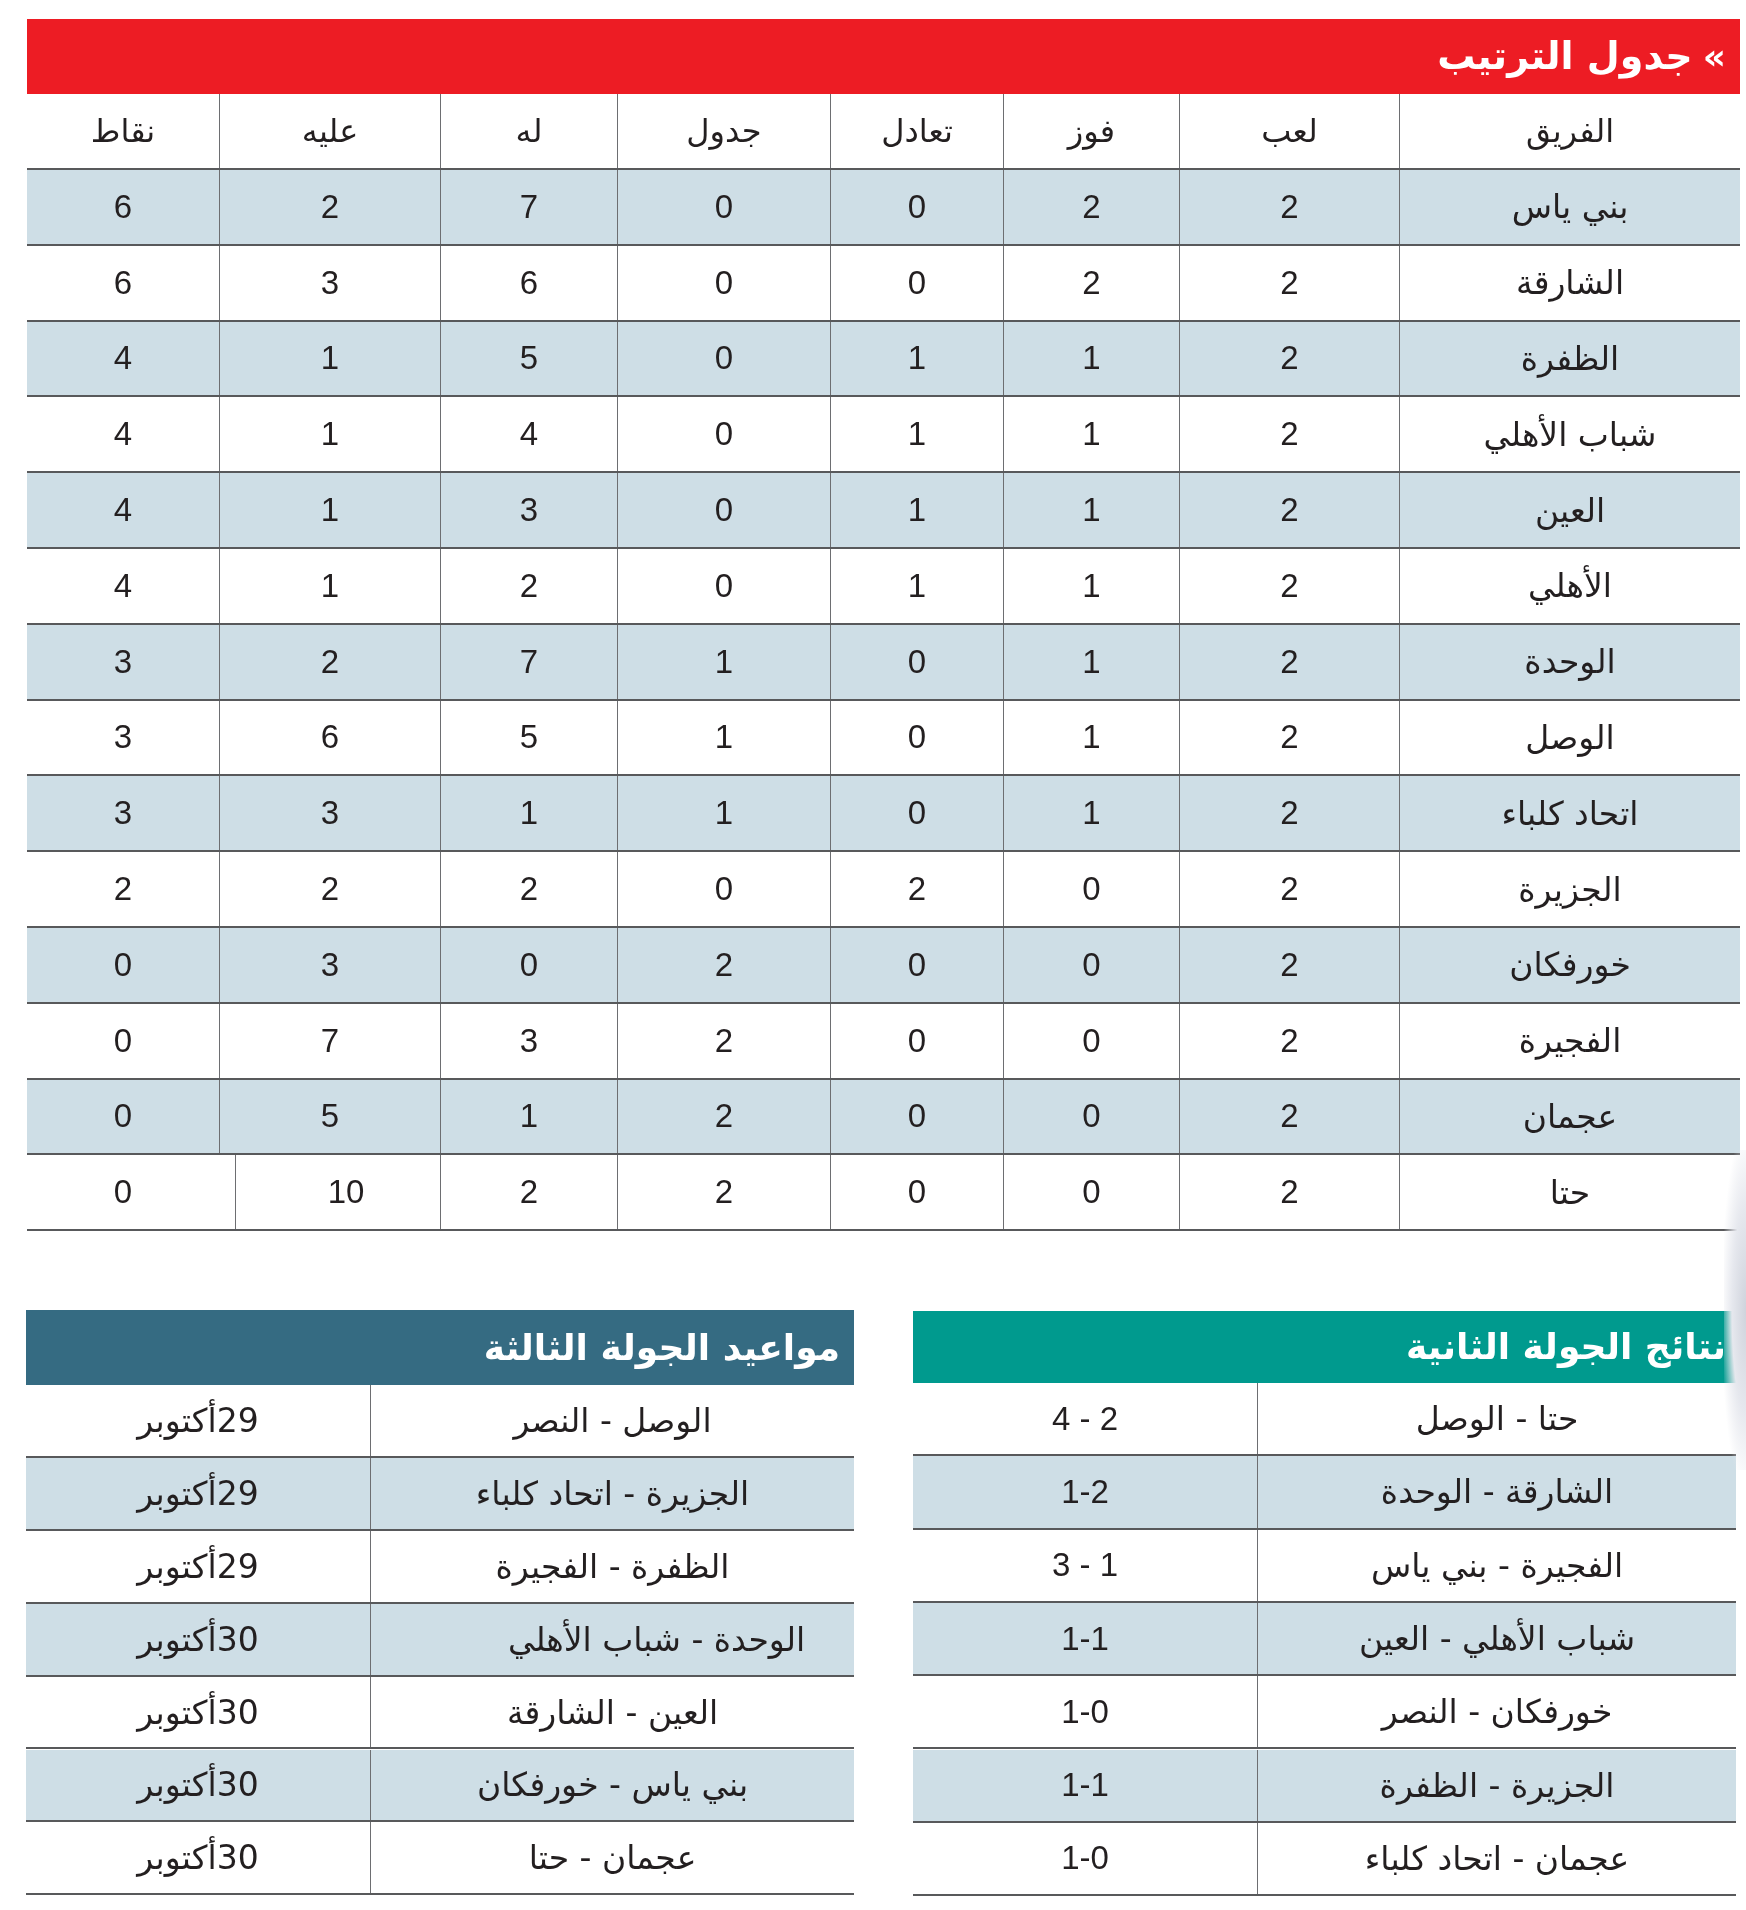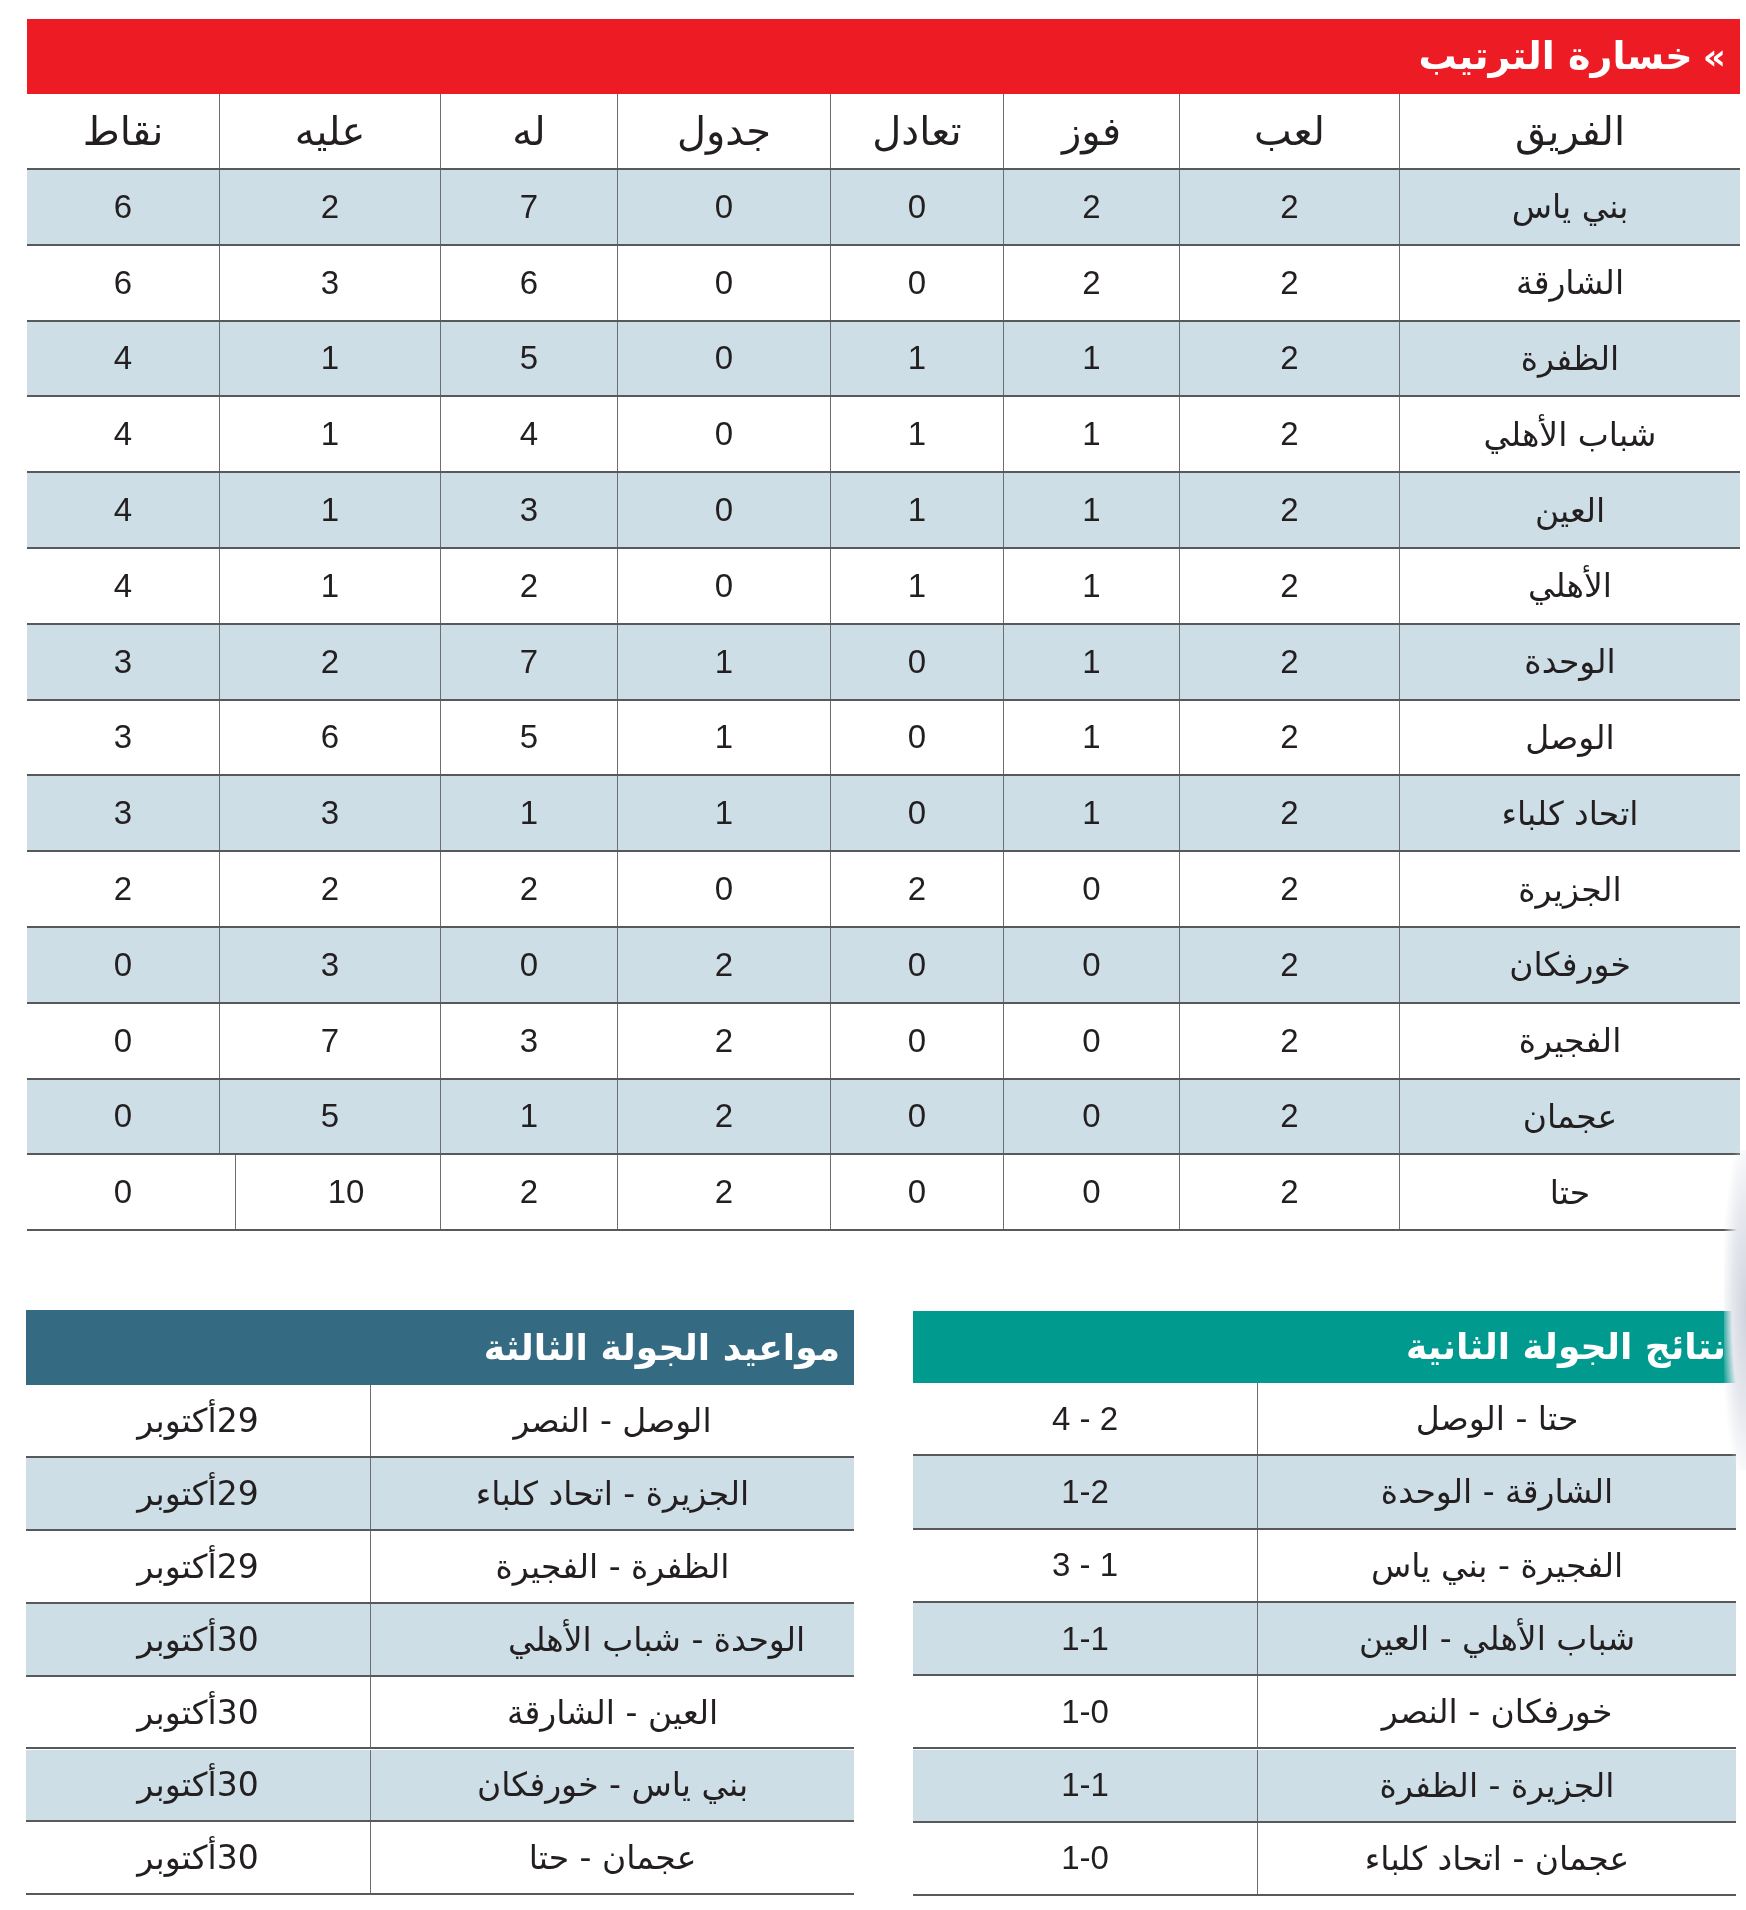--- a/index.html
+++ b/index.html
@@ -16,37 +16,37 @@
   #schedule-bar .title { font-size: 36px; right: 14px; }
   #results-bar { left: 913px; top: 1311px; width: 823px; height: 72px; background: #009a8e; }
   #results-bar .title { font-size: 36px; right: 10px; }
 
   .grid { position: absolute; }
   .row { position: absolute; left: 0; right: 0; border-bottom: 2px solid #58595b; box-sizing: border-box; }
   .row.shade { background: #cedee6; }
   .cell { position: absolute; top: 0; bottom: 0; display: flex; align-items: center; justify-content: center;
           box-sizing: border-box; font-size: 33px; white-space: nowrap; }
   .cell.vl { border-left: 1.5px solid #6d6e71; }
-  .head .cell { font-size: 40px; }
+  .head .cell { font-size: 32px; }
   .num { font-family: "Liberation Sans", sans-serif; font-size: 33px; }
   .team { direction: rtl; }
 
   #standings-table { left: 27px; top: 94px; width: 1713px; height: 1135px; }
   #schedule-table { left: 26px; top: 1385px; width: 828px; height: 510px; }
   #results-table { left: 913px; top: 1383px; width: 823px; height: 513px; }
 
   .deco-photo { position: absolute; right: 0; top: 1150px; width: 22px; height: 320px;
     background: radial-gradient(ellipse at right center, #cfd3dc 0%, #e6e8ee 45%, rgba(255,255,255,0) 80%); }
 </style>
 </head>
 <body>
 
 <div class="bar" id="standings-bar">
   <div class="title">
-    <span class="chev">»</span><span>خسارة الترتيب</span>
+    <span class="chev">»</span><span>جدول الترتيب</span>
   </div>
 </div>
 
 <div class="grid" id="standings-table">
     <div class="row head" style="top: 0px; height: 76px;">
       <div class="cell " style="left: 0px; width: 192px;">نقاط</div>
       <div class="cell  vl" style="left: 192px; width: 221px;">عليه</div>
       <div class="cell  vl" style="left: 413px; width: 177px;">له</div>
       <div class="cell  vl" style="left: 590px; width: 213px;">جدول</div>
       <div class="cell  vl" style="left: 803px; width: 173px;">تعادل</div>

